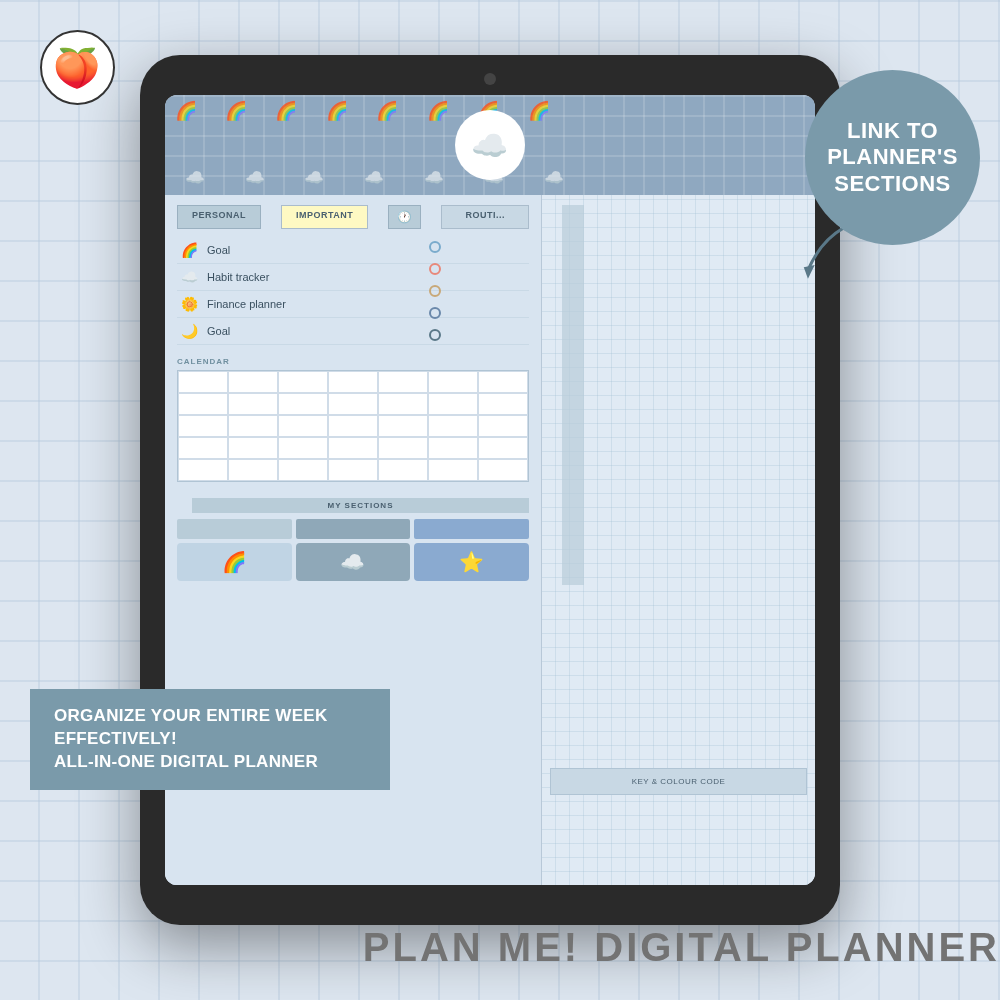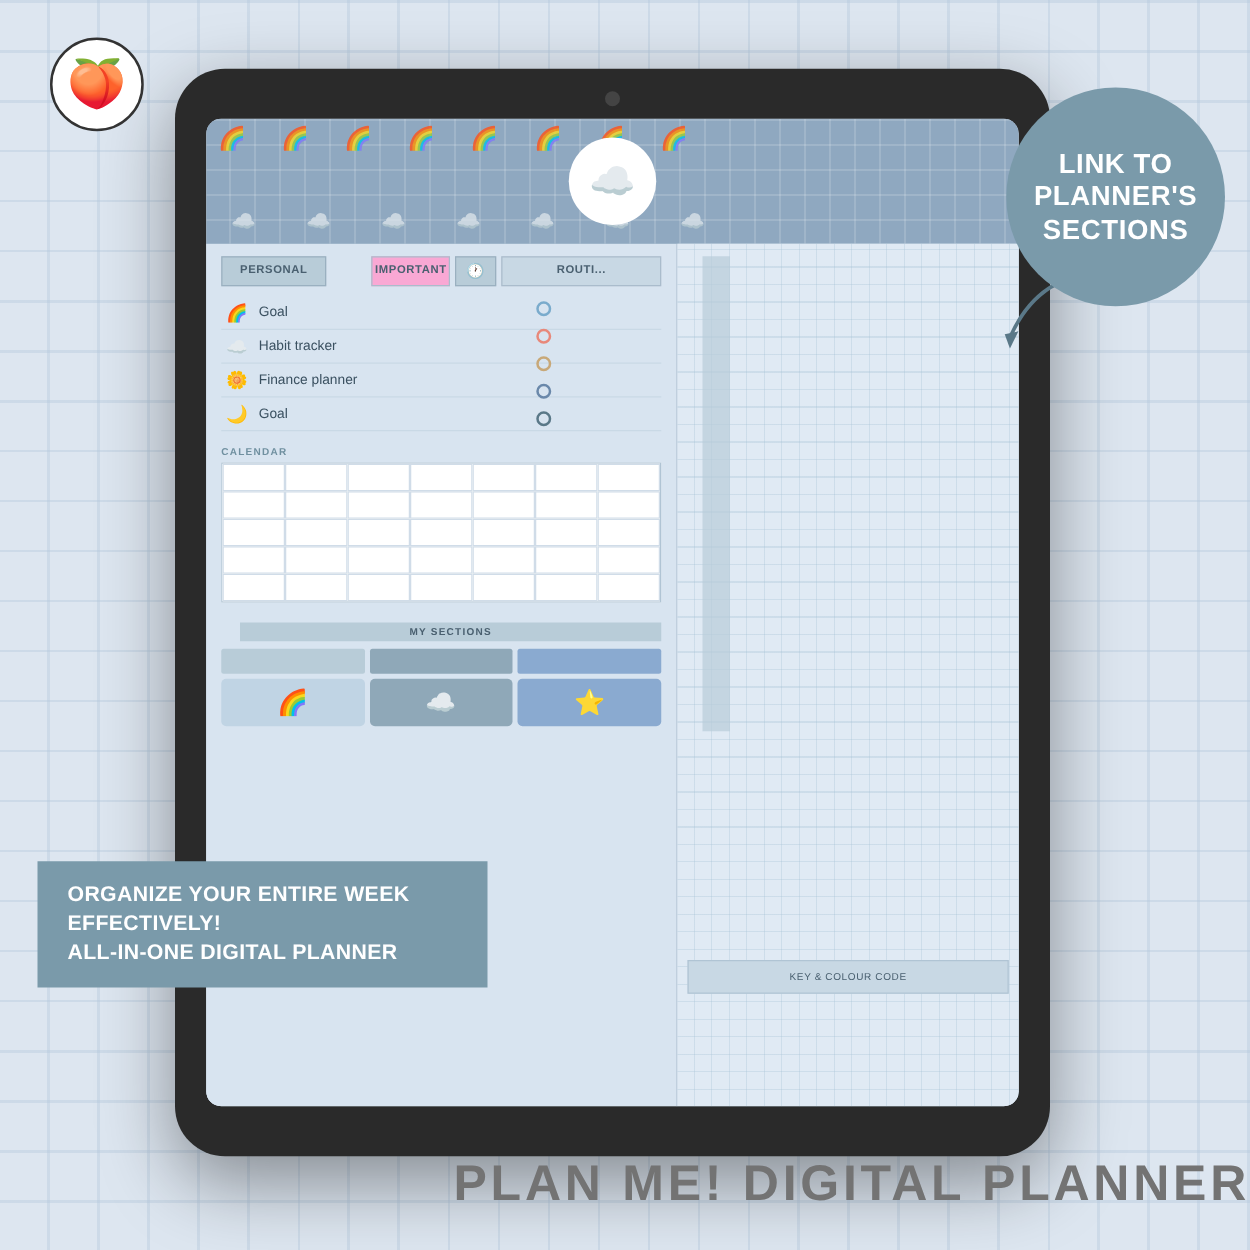--- a/index.html
+++ b/index.html
@@ -144,45 +144,44 @@
     .left-panel {
       width: 58%;
       padding: 10px 12px;
       background: #d8e4f0;
       border-right: 1px solid #b8c8d8;
     }
 
     
     .tabs-row {
       display: flex;
-      gap: 4px;
+      gap: 20px;
       margin-bottom: 8px;
     }
 
     .tab-personal {
       background: #b8ccd8;
       border: 1px solid #9ab0c0;
       padding: 4px 14px;
       font-size: 9px;
       font-weight: bold;
       color: #4a6070;
       letter-spacing: 0.5px;
       text-transform: uppercase;
     }
 
     .tab-important {
-      background: #f9a8d4;
+      background: #fef9c3;
       border: 1px solid #aabccc;
-      padding: 4px 2px;
+      padding: 4px 14px;
       font-size: 9px;
       font-weight: bold;
       color: #4a6070;
       letter-spacing: 0.5px;
       text-transform: uppercase;
-      margin-left: 32px;
     }
 
     .tab-clock {
       background: #b8ccd8;
       border: 1px solid #9ab0c0;
       padding: 4px 8px;
       font-size: 12px;
       color: #4a6070;
       display: flex;
       align-items: center;

